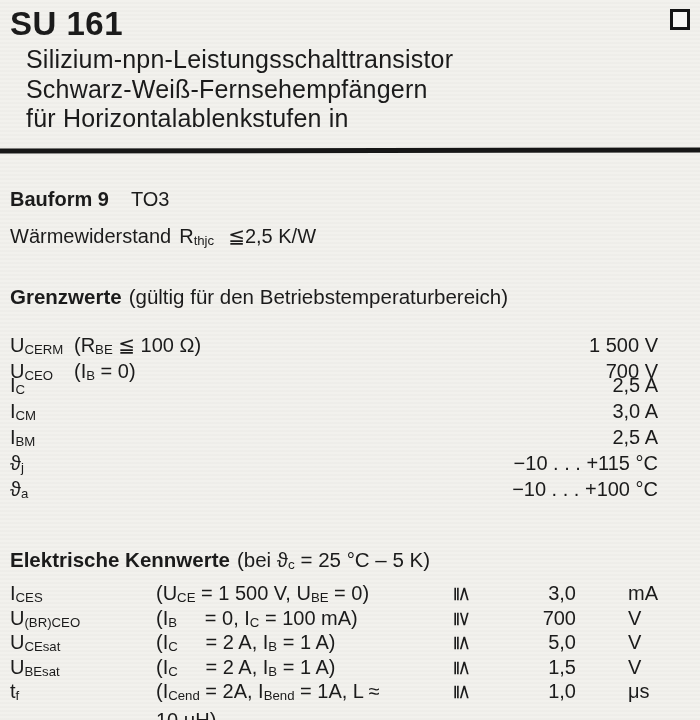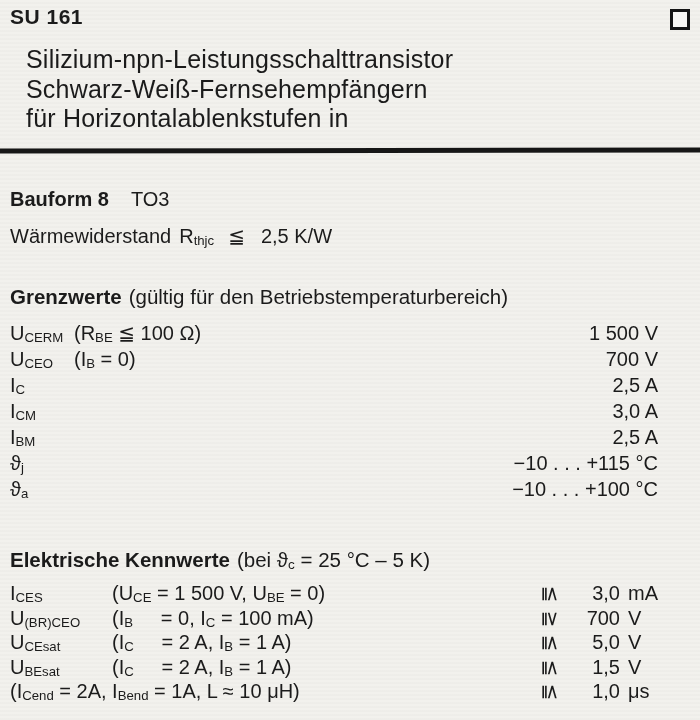--- a/index.html
+++ b/index.html
@@ -12,21 +12,21 @@
     position:relative;
     width:700px;height:720px;
     margin:0 auto;
     background:#f2f1ed;
     background-image:repeating-linear-gradient(0deg, rgba(0,0,0,0.015) 0 2px, rgba(255,255,255,0.01) 2px 4px);
     overflow:hidden;
   }
   .abs{position:absolute;}
   .part-title{
     left:10px;top:5px;
-    font-size:21px;font-weight:bold;letter-spacing:0.5px;
+    font-size:33px;font-weight:bold;letter-spacing:0.5px;
   }
   .corner-box{
     left:670px;top:9px;width:14px;height:15px;
     border:3px solid #141414;
     background:#f7f6f3;
   }
   .subtitle{
     left:26px;top:45px;
     font-size:25px;line-height:29.5px;font-weight:normal;
     letter-spacing:0.2px;
@@ -36,33 +36,33 @@
     background:#161616;
     transform:skewY(-0.08deg);
   }
   .bodyline{font-size:20px;line-height:24px;}
   .bauform{left:10px;top:187px;}
   .bauform .b{font-weight:bold;}
   .bauform .v{margin-left:22px;}
   .thermal{left:10px;top:224px;}
   .thermal .sym{margin-left:8px;}
   .thermal .rel{margin-left:14px;}
-  .thermal .val{margin-left:16px;}
+  .thermal .val{}
   .sec-head{font-size:20.5px;line-height:25px;}
   .sec-head .b{font-weight:bold;}
   .sec-head .n{margin-left:7px;}
   .gr-head{left:10px;top:284px;}
   .kw-head{left:10px;top:547px;}
   .gr-table{left:10px;top:320px;width:648px;}
   .g-row{display:flex;align-items:baseline;height:26px;font-size:20px;line-height:26px;}
   .g-sym{width:64px;flex-shrink:0;white-space:pre;}
-  .g-cond{flex:1;white-space:pre-wrap;}
+  .g-cond{flex:1;white-space:pre-wrap;margin-top:12px;}
   .g-val{white-space:pre;}
   .kw-table{left:10px;top:581px;width:660px;}
-  .k-row{display:flex;align-items:baseline;height:24.5px;font-size:20px;line-height:24.5px;}
+  .k-row{display:flex;align-items:baseline;height:24.5px;font-size:20px;line-height:24.5px;gap:44px;}
   .k-sym{width:102px;flex-shrink:0;white-space:pre;}
   .k-cond{flex:1;white-space:pre-wrap;}
   .k-rel{width:24px;flex-shrink:0;text-align:center;}
   .rot{display:inline-block;transform:rotate(90deg) translateX(1px);font-size:20px;}
   .k-val{width:58px;flex-shrink:0;text-align:right;white-space:pre;}
   .k-unit{width:50px;flex-shrink:0;padding-left:8px;box-sizing:border-box;white-space:pre;}
   .sub{font-size:0.66em;vertical-align:-0.12em;letter-spacing:0;}
 </style>
 </head>
 <body>
@@ -75,21 +75,21 @@
 
   <div class="abs subtitle">
     <div>Silizium-npn-Leistungsschalttransistor</div>
     <div>Schwarz-Weiß-Fernsehempfängern</div>
     <div>für Horizontalablenkstufen in</div>
   </div>
 
   <div class="abs rule"></div>
 
   <div class="abs bodyline bauform">
-    <span class="b">Bauform 8</span><span class="v">TO3</span>
+    <span class="b">Bauform 9</span><span class="v">TO3</span>
   </div>
 
   <div class="abs bodyline thermal">
     <span>Wärmewiderstand</span><span class="sym"><span>R</span><span class="sub">thjc</span></span><span class="rel">≦</span><span class="val">2,5 K/W</span>
   </div>
 
   <div class="abs sec-head gr-head">
     <span class="b">Grenzwerte</span><span class="n">(gültig für den Betriebstemperaturbereich)</span>
   </div>
 
@@ -158,20 +158,21 @@
         <span class="k-unit">V</span>
       </div>
       <div class="k-row">
         <span class="k-sym"><span>U</span><span class="sub">BEsat</span></span>
         <span class="k-cond"><span>(I</span><span class="sub">C</span><span>     = 2 A, I</span><span class="sub">B</span><span> = 1 A)</span></span>
         <span class="k-rel"><span class="rot">≦</span></span>
         <span class="k-val">1,5</span>
         <span class="k-unit">V</span>
       </div>
       <div class="k-row">
+        <span class="k-sym"><span>t</span><span class="sub">f</span></span>
         <span class="k-cond"><span>(I</span><span class="sub">Cend</span><span> = 2A, I</span><span class="sub">Bend</span><span> = 1A, L ≈ 10 μH)</span></span>
         <span class="k-rel"><span class="rot">≦</span></span>
         <span class="k-val">1,0</span>
         <span class="k-unit">μs</span>
       </div>
     </div>
 
 </div>
 
 </body></html>

